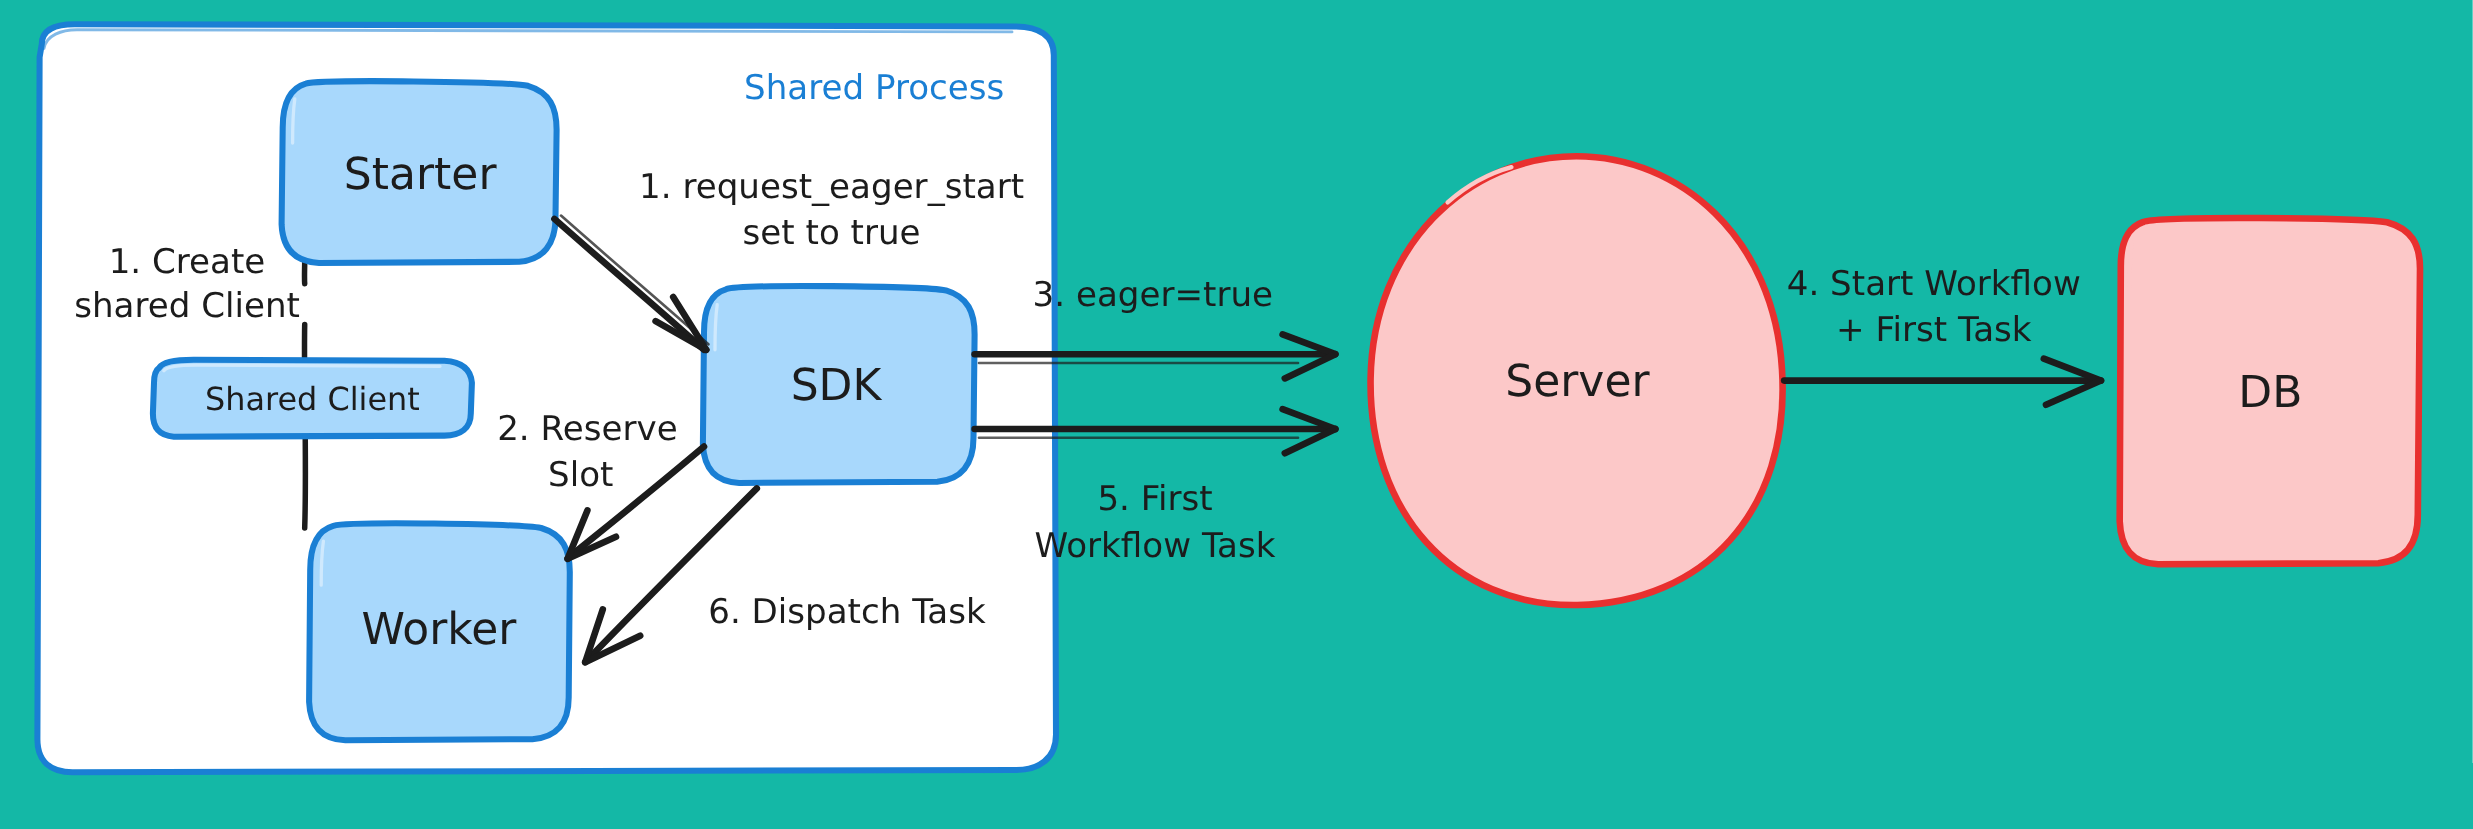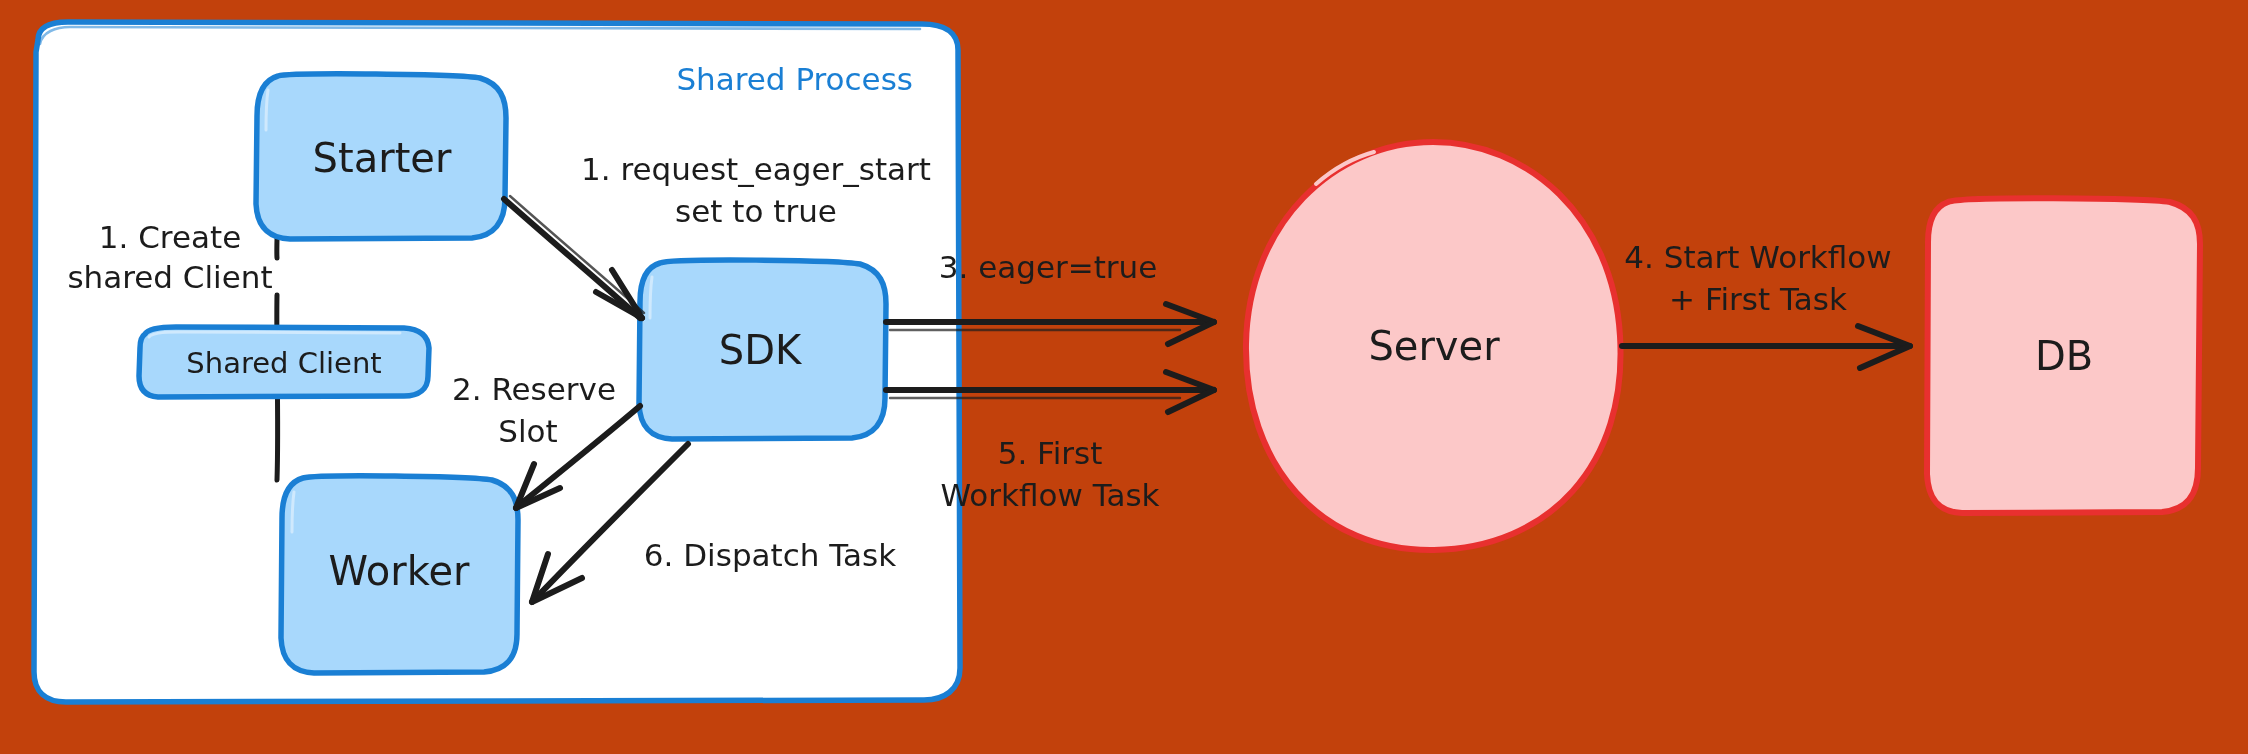--- a/index.html
+++ b/index.html
@@ -11,21 +11,21 @@
   body {
     width: 2248px;
     height: 754px;
     overflow: hidden;
     font-family: "DejaVu Sans", "Liberation Sans", sans-serif;
   }
   #stage {
     position: relative;
     width: 2248px;
     height: 754px;
-    background: #c2410c;
+    background: #14b8a6;
   }
   #diagram-svg {
     position: absolute;
     left: 0;
     top: 0;
     width: 2248px;
     height: 754px;
   }
   .node-label {
     font-family: "DejaVu Sans", "Liberation Sans", sans-serif;

